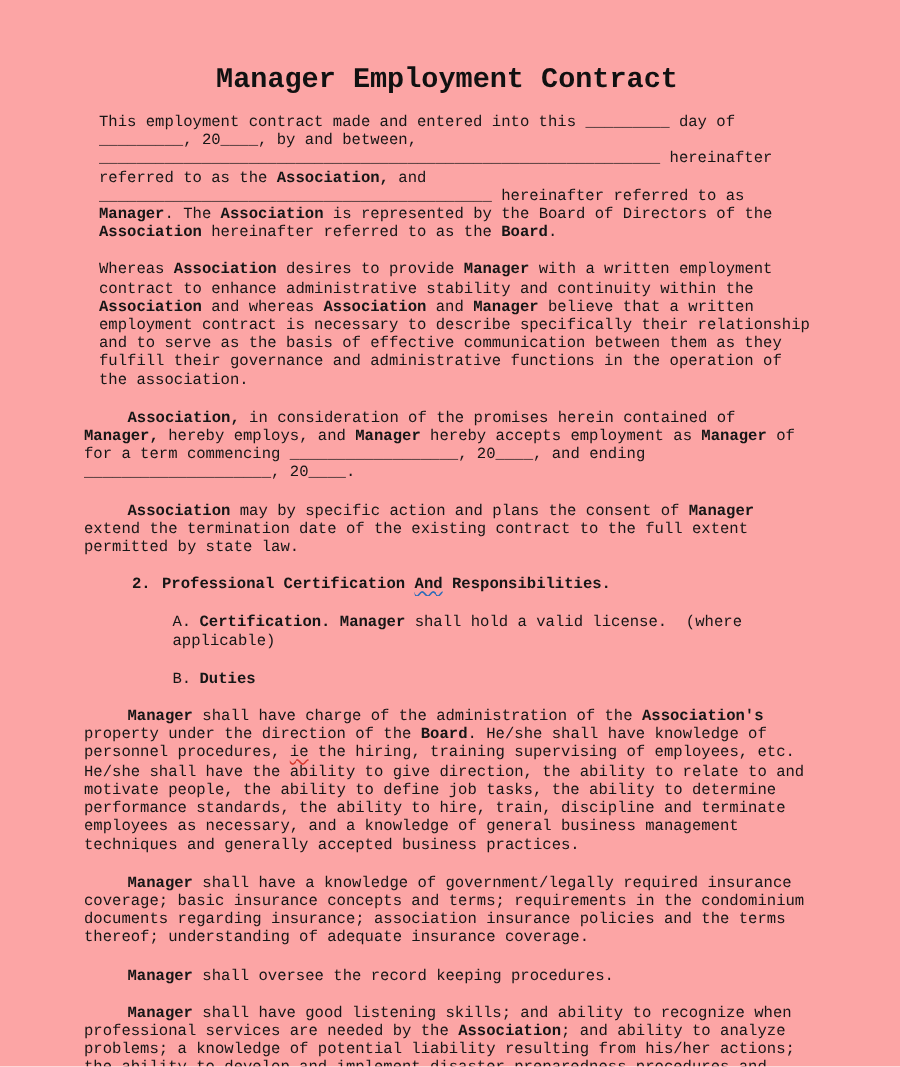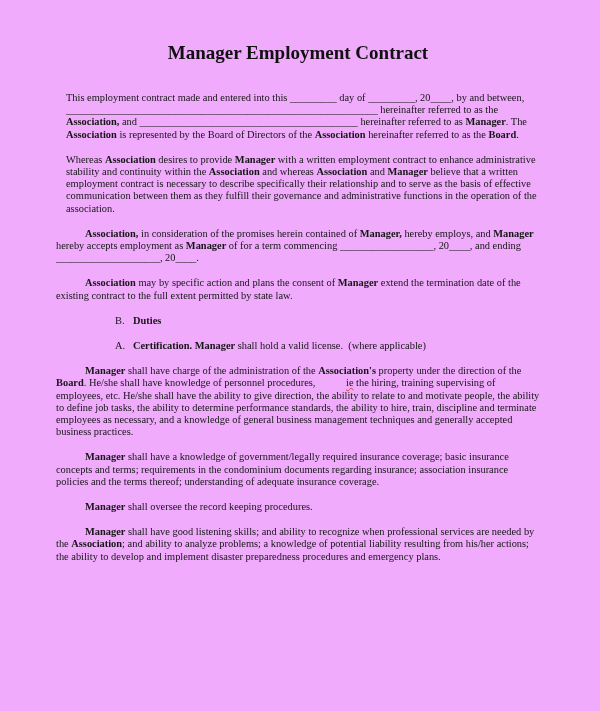--- a/index.html
+++ b/index.html
@@ -2,72 +2,72 @@
 <html style="--sq-red: #d83931; --sq-blue: #2b6cb8;"><head>
 <meta charset="utf-8">
 <style>
   html,body{margin:0;padding:0;background:#ffffff;}
   .page{
     position:relative;
     width:600px;
     height:711px;
     box-sizing:border-box;
     padding:0 60px 0 56px;
-    background:#f0abfc;
-    font-family:Liberation Serif, serif;
+    background:#fca5a5;
+    font-family:Liberation Mono, monospace;
     font-size:10.4px;
     line-height:12.2px;
     color:#161616;
     overflow:hidden;
   }
   .doc-title{
     margin:42px 0 0 0;
     font-size:19px;
     line-height:22px;
     font-weight:bold;
     text-align:center;
     color:#111111;
   }
   .content p{white-space:pre-wrap;}
   .para{margin:13px 0 0 0;}
-  .content > p:first-child{margin-top:28px;}
+  .content > p:first-child{margin-top:12px;}
   .intro{margin-left:10px;}
   .ind{text-indent:29px;}
   .li1{margin:13px 0 0 32px;}
   .li2{margin:13px 0 0 59px;}
   .num{display:inline-block;width:20px;}
   .li1 .num{font-weight:bold;}
   .li2 .num{width:18px;font-weight:normal;}
   .b{font-weight:bold;}
   .sq-red{
     text-decoration:underline;
     text-decoration-style:wavy;
     text-decoration-color:var(--sq-red,#d83931);
     text-decoration-thickness:1px;
     text-underline-offset:1px;
-    margin-left:28px;
   }
   .sq-blue{
     text-decoration:underline;
     text-decoration-style:wavy;
     text-decoration-color:var(--sq-blue,#2b6cb8);
     text-decoration-thickness:1px;
     text-underline-offset:1px;
   }
 </style>
 </head>
 <body>
 
 <div class="page">
   <h1 class="doc-title">Manager Employment Contract</h1>
   <div class="content">
       <p class="para intro"><span>This employment contract made and entered into this </span><span>_________</span><span> day of </span><span>_________</span><span>, 20</span><span>____</span><span>, by and between, </span><span>____________________________________________________________</span><span> hereinafter referred to as the </span><span class="b">Association,</span><span> and </span><span>__________________________________________</span><span> hereinafter referred to as </span><span class="b">Manager</span><span>. The </span><span class="b">Association</span><span> is represented by the Board of Directors of the </span><span class="b">Association</span><span> hereinafter referred to as the </span><span class="b">Board</span><span>.</span></p>
       <p class="para intro"><span>Whereas </span><span class="b">Association</span><span> desires to provide </span><span class="b">Manager</span><span> with a written employment contract to enhance administrative stability and continuity within the </span><span class="b">Association</span><span> and whereas </span><span class="b">Association</span><span> and </span><span class="b">Manager</span><span> believe that a written employment contract is necessary to describe specifically their relationship and to serve as the basis of effective communication between them as they fulfill their governance and administrative functions in the operation of the association.</span></p>
       <p class="para ind"><span class="b">Association,</span><span> in consideration of the promises herein contained of </span><span class="b">Manager,</span><span> hereby employs, and </span><span class="b">Manager</span><span> hereby accepts employment as </span><span class="b">Manager</span><span> of for a term commencing </span><span>__________________</span><span>, 20</span><span>____</span><span>, and ending </span><span>____________________</span><span>, 20</span><span>____</span><span>.</span></p>
       <p class="para ind"><span class="b">Association</span><span> may by specific action and plans the consent of </span><span class="b">Manager</span><span> extend the termination date of the existing contract to the full extent permitted by state law.</span></p>
+      <p class="li1"><span class="num">2.</span><span class="b">Professional Certification </span><span class="b sq-blue">And</span><span class="b"> Responsibilities.</span></p>
+      <p class="li2"><span class="num">A.</span><span class="b">Certification. </span><span class="b">Manager</span><span> shall hold a valid license.  (where applicable)</span></p>
       <p class="li2"><span class="num">B.</span><span class="b">Duties</span></p>
-      <p class="li2"><span class="num">A.</span><span class="b">Certification. </span><span class="b">Manager</span><span> shall hold a valid license.  (where applicable)</span></p>
       <p class="para ind"><span class="b">Manager</span><span> shall have charge of the administration of the </span><span class="b">Association's</span><span> property under the direction of the </span><span class="b">Board</span><span>. He/she shall have knowledge of personnel procedures, </span><span class="sq-red">ie</span><span> the hiring, training supervising of employees, etc. He/she shall have the ability to give direction, the ability to relate to and motivate people, the ability to define job tasks, the ability to determine performance standards, the ability to hire, train, discipline and terminate employees as necessary, and a knowledge of general business management techniques and generally accepted business practices.</span></p>
       <p class="para ind"><span class="b">Manager</span><span> shall have a knowledge of government/legally required insurance coverage; basic insurance concepts and terms; requirements in the condominium documents regarding insurance; association insurance policies and the terms thereof; understanding of adequate insurance coverage.</span></p>
       <p class="para ind"><span class="b">Manager</span><span> shall oversee the record keeping procedures.</span></p>
       <p class="para ind"><span class="b">Manager</span><span> shall have good listening skills; and ability to recognize when professional services are needed by the </span><span class="b">Association</span><span>; and ability to analyze problems; a knowledge of potential liability resulting from his/her actions; the ability to develop and implement disaster preparedness procedures and emergency plans.</span></p>
     </div>
 </div>
 
 </body></html>

